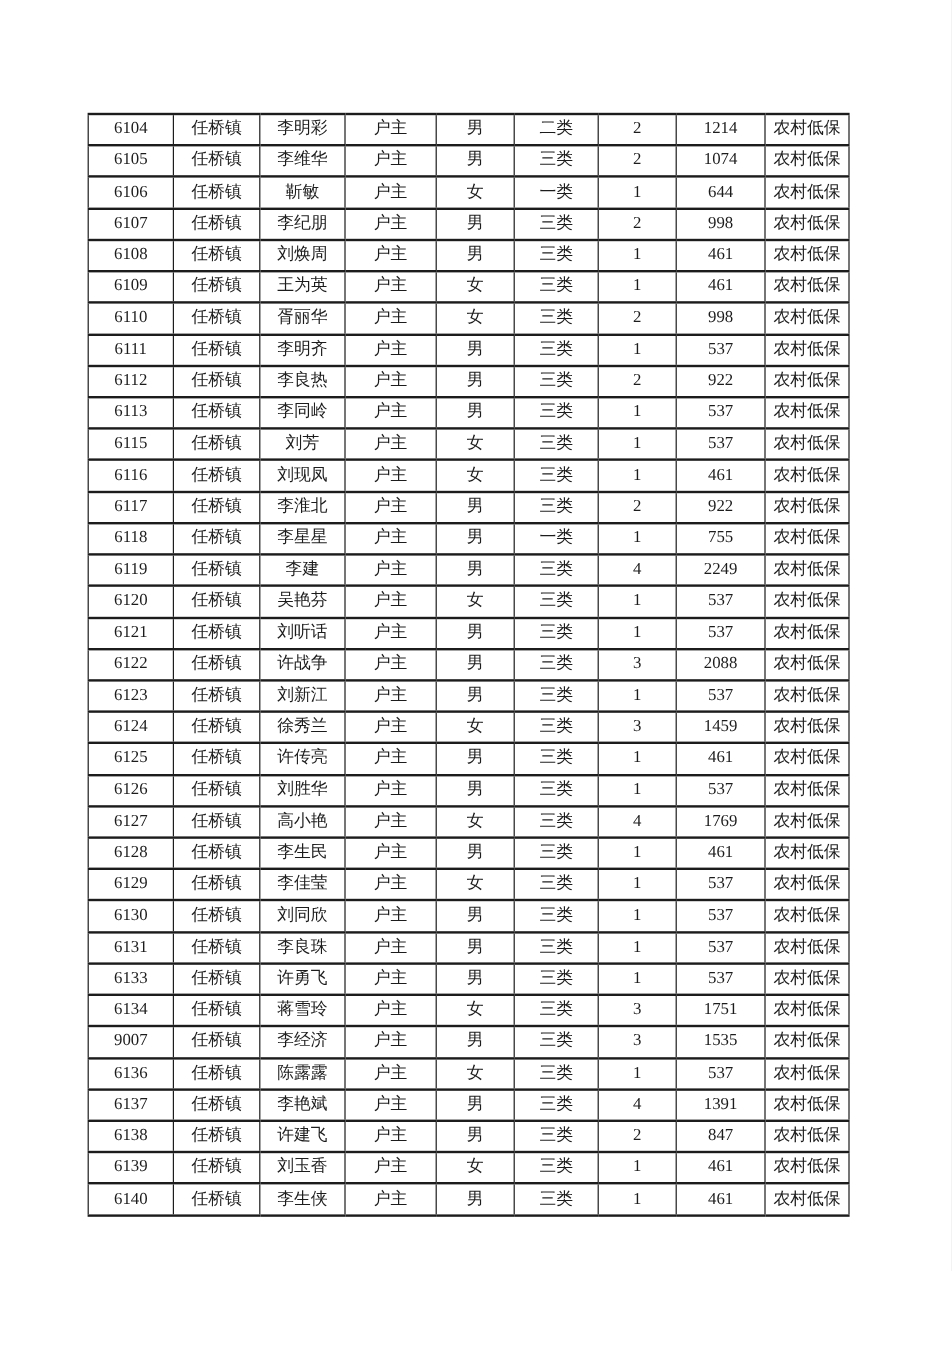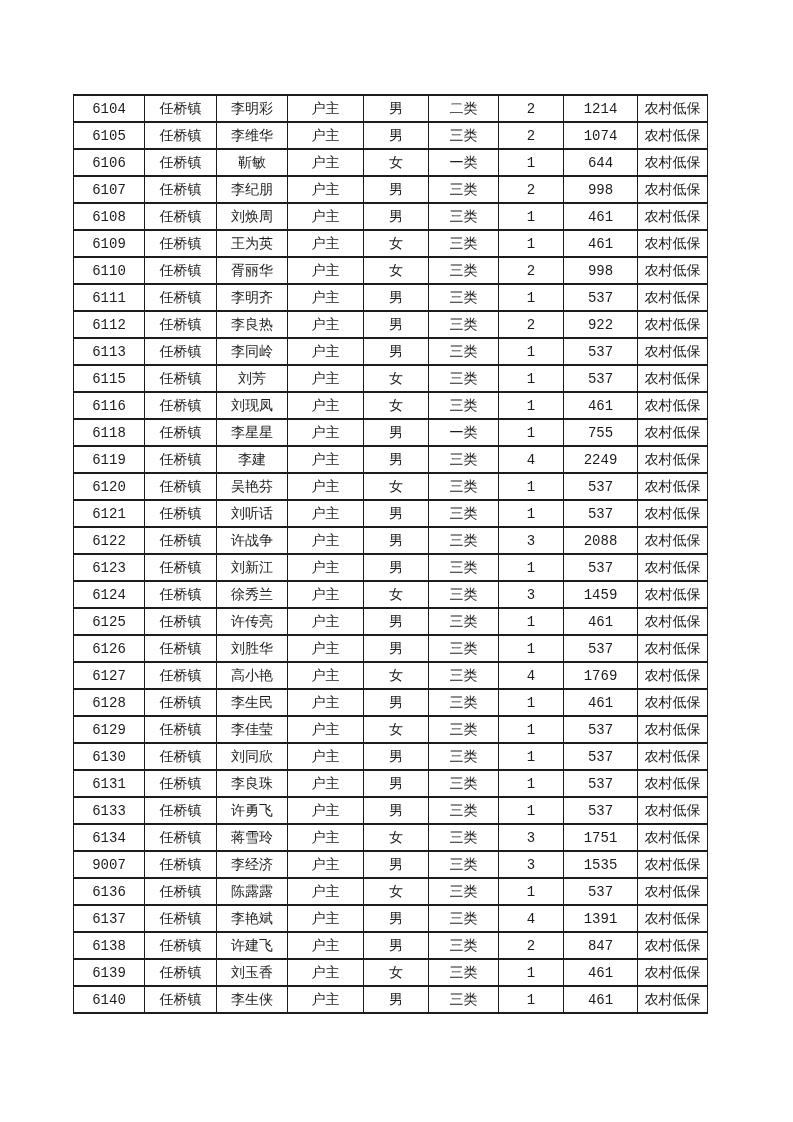--- a/index.html
+++ b/index.html
@@ -19,21 +19,20 @@
   }
   table.benefits {
     position: absolute;
     left: 73px;
     top: 94px;
     width: 634px;
     height: 920px;
     border-collapse: collapse;
     table-layout: fixed;
     background: #ffffff;
-    font-family: Liberation Mono, monospace;
   }
   table.benefits td {
     border-left: 1px solid #1c1c1c;
     border-right: 1px solid #1c1c1c;
     border-top: 2px solid #1c1c1c;
     border-bottom: 2px solid #1c1c1c;
     text-align: center;
     vertical-align: middle;
     font-size: 14px;
     line-height: 1;
@@ -194,20 +193,31 @@
           <td>任桥镇</td>
           <td>刘现凤</td>
           <td>户主</td>
           <td>女</td>
           <td>三类</td>
           <td>1</td>
           <td>461</td>
           <td>农村低保</td>
         </tr>
         <tr>
+          <td>6117</td>
+          <td>任桥镇</td>
+          <td>李淮北</td>
+          <td>户主</td>
+          <td>男</td>
+          <td>三类</td>
+          <td>2</td>
+          <td>922</td>
+          <td>农村低保</td>
+        </tr>
+        <tr>
           <td>6118</td>
           <td>任桥镇</td>
           <td>李星星</td>
           <td>户主</td>
           <td>男</td>
           <td>一类</td>
           <td>1</td>
           <td>755</td>
           <td>农村低保</td>
         </tr>

